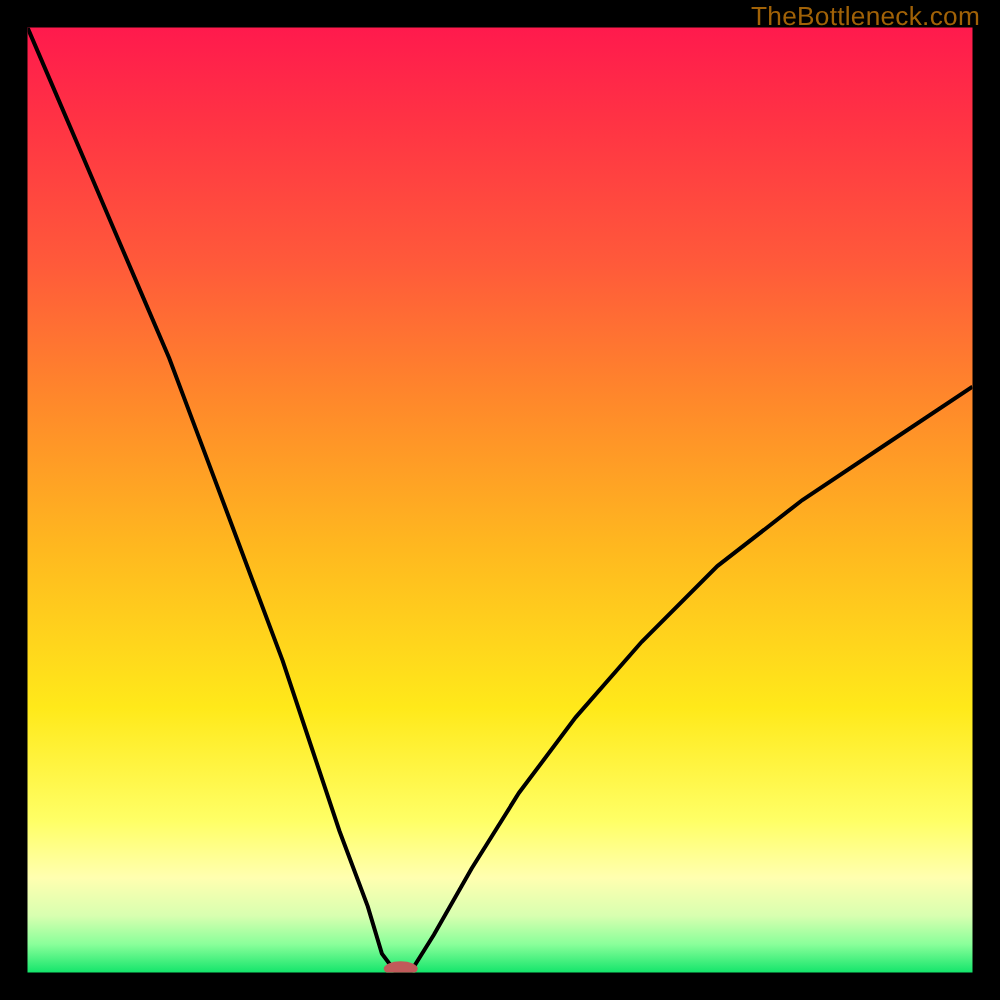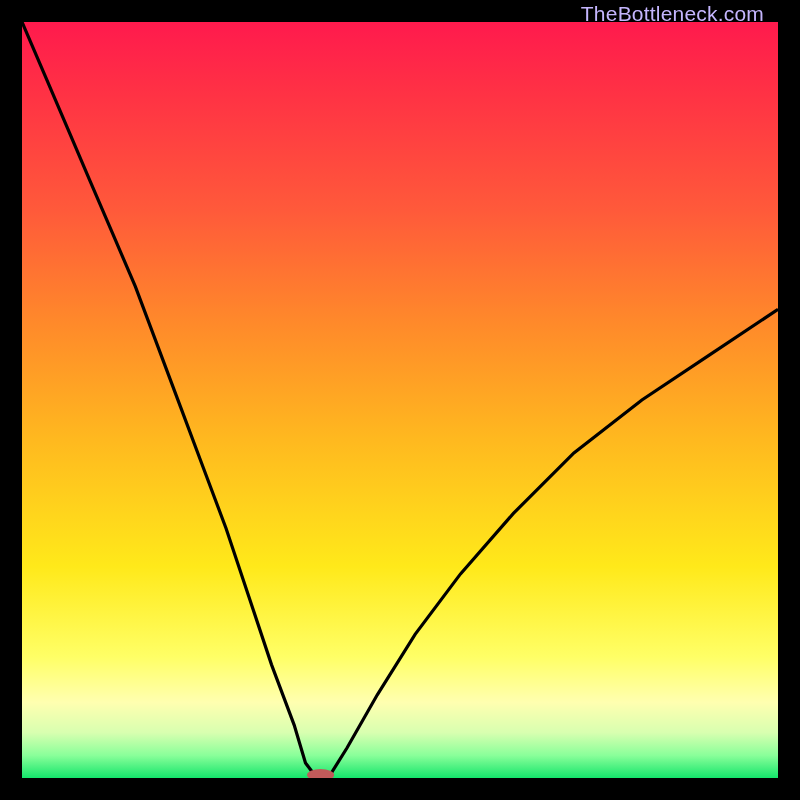--- a/index.html
+++ b/index.html
@@ -41,22 +41,22 @@
   .svg-layer {
     position: absolute;
     left: 0;
     top: 0;
     width: 756px;
     height: 756px;
   }
   .attribution {
     position: absolute;
     top: 2px;
-    right: 36px;
-    color: #c4b5fd;
+    right: 16px;
+    color: #a16207;
     font-size: 21px;
     letter-spacing: 0.2px;
     font-weight: 400;
     user-select: none;
   }
 </style>
 </head>
 <body>
 
 <div class="frame">

